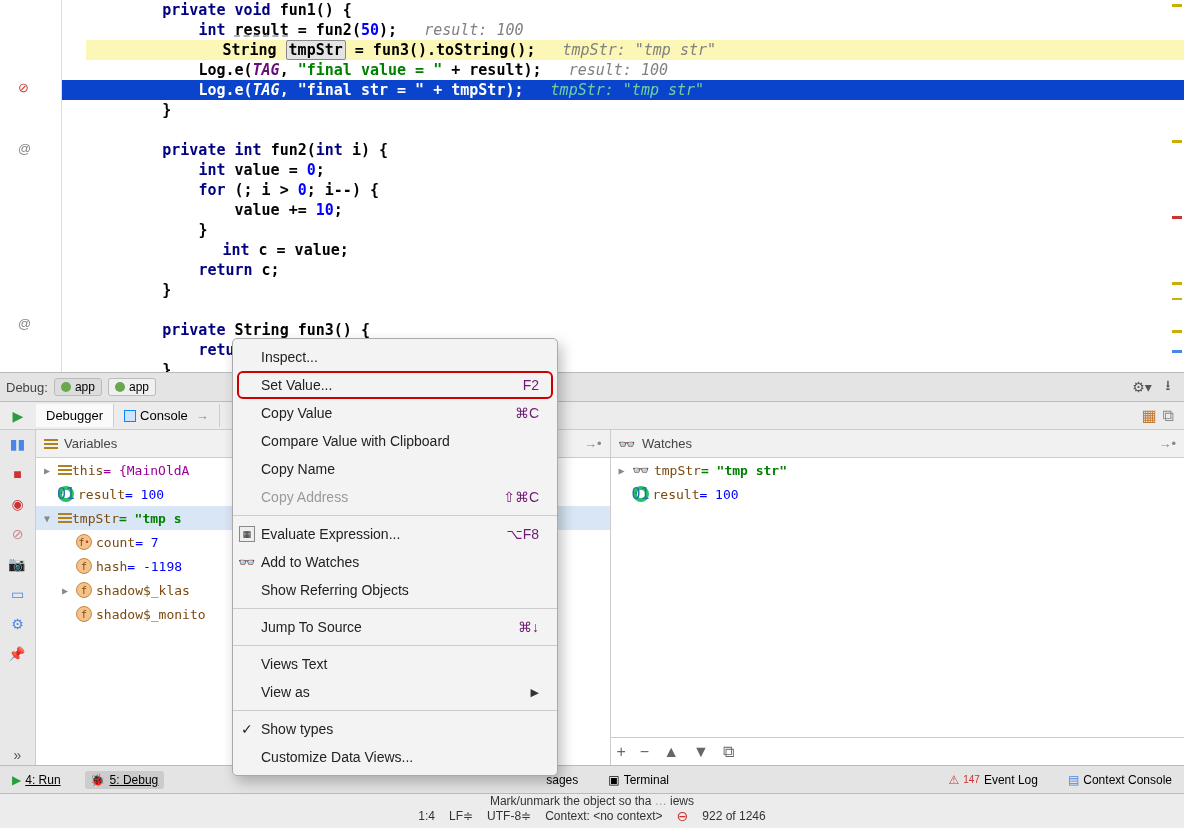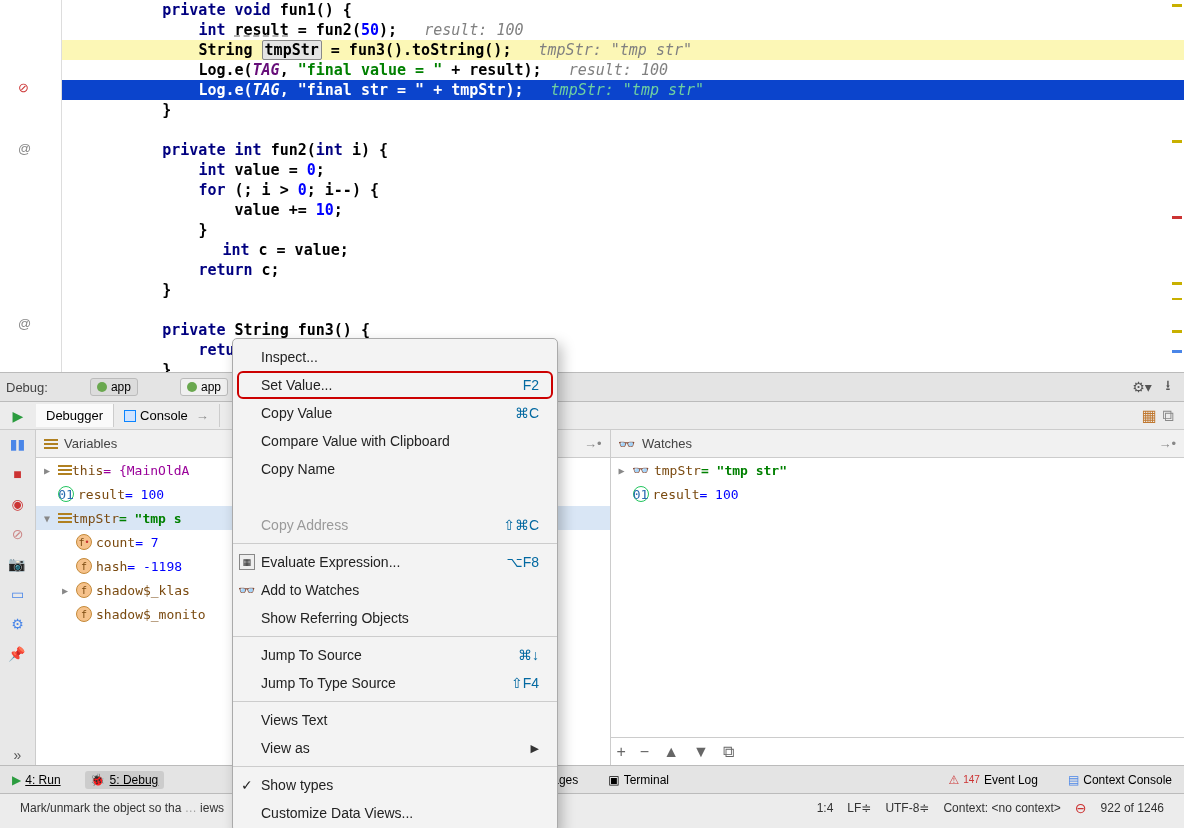--- a/index.html
+++ b/index.html
@@ -15,21 +15,21 @@
 .kw { color: #000080; }
 .num { color: #0000ff; }
 .str { color: #008000; }
 .fld { color: #660e7a; font-style: italic; }
 .hint { color: #808080; font-style: italic; font-weight: normal; }
 .var-underline-dash { text-decoration: underline dashed #999; }
 .box-var { border: 1px solid #888; border-radius: 2px; padding: 0 2px; background: #e4e4e4; }
 
 .debug-bar { height: 30px; background: #e4e4e4; border-top: 1px solid #bbb; border-bottom: 1px solid #bbb; display: flex; align-items: center; padding: 12px 6px; gap: 6px; }
 .debug-label { color: #444; }
-.app-chip { display:flex; align-items:center; gap:4px; border:1px solid #bbb; padding:1px 6px; border-radius:3px; background:#f0f0f0; font-size:12px;margin-left:36px; }
+.app-chip { display:flex; align-items:center; gap:4px; border:1px solid #bbb; padding:1px 6px; border-radius:3px; background:#f0f0f0; font-size:12px; }
 .app-chip.sel { background:#dcdcdc; }
 .app-dot { width:10px;height:10px;border-radius:50%;background:#6aa84f;display:inline-block; }
 
 .tabs-bar { height: 28px; background: #ececec; border-bottom: 1px solid #ccc; display:flex; align-items:center; }
 .tabs-left { width:36px; display:flex; justify-content:center; }
 .tab { padding: 4px 10px; border-right: 1px solid #ccc; display:flex; align-items:center; gap:4px; }
 .tab.active { background:#fafafa; }
 .console-icon { width:12px;height:12px;border:1px solid #0a84ff;background:#cfe3ff; }
 
 .panels { height: 336px; display:flex; border-bottom:1px solid #bbb; }
@@ -41,43 +41,43 @@
 .panel-head .title { color:#444; }
 .icon-lines { display:inline-block; width:14px; }
 .icon-lines span { display:block; height:2px; background:#b08020; margin:2px 0; }
 .glasses { color:#2b85d9; font-size:14px; }
 .panel-body { flex:1; overflow:hidden; font-family:"Menlo","Consolas",monospace; font-size:13px; }
 .row { height:24px; display:flex; align-items:center; padding-left:8px; position:relative; }
 .row.sel { background:#d9e6f5; }
 .row .arrow { width:14px; color:#888; font-size:10px; }
 .field-icon { width:16px;height:16px;border-radius:50%; display:inline-flex; align-items:center; justify-content:center; font-size:10px; margin-right:4px; }
 .fi-orange { background:#f6c28b; border:1px solid #c48a3a; color:#7a4a10; }
-.fi-blue { border:1px solid #22c55e; color:#2b6cb0; font-size:13px; text-align:center; }
+.fi-blue { border:4px solid #22c55e; color:#2b6cb0; font-size:15px; text-align:center; }
 .alpha { color:#990099; }
 .valnum { color:#0000ff; }
 .valstr { color:#008000; font-weight:bold; }
 .varname { color:#7a4a10; }
 
 .watches-icons { height:28px; border-top:1px solid #ccc; display:flex; align-items:center; padding:0 6px; gap:14px; font-size:16px; color:#666; }
 
 .bottom-bar { height: 28px; background:#e4e4e4; border-bottom:1px solid #bbb; display:flex; align-items:center; padding:0 6px; gap:18px; }
 .bottom-chip { display:flex; align-items:center; gap:4px; font-size:12px; padding:2px 6px; }
 .bottom-chip.sel { background:#ccc; border-radius:3px; }
 .underline { text-decoration: underline; }
 
-.status-bar { height: 28px; background:#ececec; display:flex; align-items:center; padding:0 20px; justify-content:space-between; font-size:12px; color:#333; position:relative; }
+.status-bar { height: 28px; background:#ececec; display:flex; align-items:center; padding:0 8px; justify-content:space-between; font-size:12px; color:#333; position:relative;flex-direction:column; }
 .status-right { display:flex; align-items:center; gap:14px; }
 
 
 .ctx-menu { position:absolute; left:232px; top:338px; width:326px; background:#f3f3f3; border:1px solid #aaa; border-radius:5px; box-shadow: 4px 6px 14px rgba(0,0,0,0.25); z-index:50; padding:4px 0; }
 .ctx-item { height:28px; display:flex; align-items:center; justify-content:space-between; padding:0 18px 0 28px; font-size:14px; color:#222; position:relative; }
-.ctx-item.disabled { color:#9a9a9a;margin-top:28px; }
+.ctx-item.disabled { color:#9a9a9a; }
 .ctx-item.hl { background:#2a6cd6; color:#fff; }
 .ctx-sep { height:1px; background:#ccc; margin:4px 0; }
-.ctx-sc { color:#0369a1; }
+.ctx-sc { color:#701a75; }
 .ctx-item.hl .ctx-sc { color:#fff; }
 .ctx-check { position:absolute; left:8px; }
 .ctx-arrow { font-size:11px; color:#333; }
 .ctx-icon { position:absolute; left:6px; width:16px; height:16px; display:flex; align-items:center; justify-content:center; }
 
 .line-highlight-yellow { background:#fcf7b6; }
 .line-current { background:#0b44cc; color:#fff; }
 .line-current .kw,.line-current .str,.line-current .fld,.line-current .num { color:#fff !important; }
 .line-current .hint { color:#6fd0a0; font-style: italic; }
 
@@ -103,21 +103,21 @@
         <div class="m" style="background: rgb(204, 51, 51); top: 84px;"></div>
         <div class="m" style="background: rgb(200, 176, 0); top: 140px;"></div>
         <div class="m" style="background: rgb(204, 51, 51); top: 216px;"></div>
         <div class="m" style="background: rgb(200, 176, 0); top: 282px;"></div>
         <div class="m" style="background: rgb(200, 176, 0); top: 298px;"></div>
         <div class="m" style="background: rgb(200, 176, 0); top: 330px;"></div>
         <div class="m" style="background: rgb(74, 134, 232); top: 350px;"></div>
       </div>
   <div class="code-line" style="top: 0px;"><span class="pad"></span>        <span class="kw">private </span><span class="kw">void </span><span class="">fun1() {</span></div>
       <div class="code-line" style="top: 20px;"><span class="pad"></span>            <span class="kw">int </span><span class="var-underline-dash">result</span><span class=""> = fun2(</span><span class="num">50</span><span class="">);   </span><span class="hint">result: 100</span></div>
-      <div class="code-line line-highlight-yellow" style="top: 40px;"><span class="pad"></span>            <span class="">String </span><span class="box-var">tmpStr</span><span class=""> = fun3().toString();   </span><span class="hint">tmpStr: "tmp str"</span></div>
+      <div class="code-line line-highlight-yellow" style="top: 40px; margin-left: 24px;"><span class="pad"></span>            <span class="">String </span><span class="box-var">tmpStr</span><span class=""> = fun3().toString();   </span><span class="hint">tmpStr: "tmp str"</span></div>
       <div class="code-line" style="top: 60px;"><span class="pad"></span>            <span class="">Log.e(</span><span class="fld">TAG</span><span class="">, </span><span class="str">"final value = "</span><span class=""> + result);   </span><span class="hint">result: 100</span></div>
       <div class="code-line line-current" style="top: 80px;"><span class="pad"></span>            <span class="">Log.e(</span><span class="fld">TAG</span><span class="">, </span><span class="str">"final str = "</span><span class=""> + tmpStr);   </span><span class="hint">tmpStr: "tmp str"</span></div>
       <div class="code-line" style="top: 100px;"><span class="pad"></span>        <span class="">}</span></div>
       <div class="code-line" style="top: 120px; background: rgb(255, 255, 255);"><span class="pad"></span></div>
       <div class="code-line" style="top: 140px;"><span class="pad"></span>        <span class="kw">private </span><span class="kw">int </span><span class="">fun2(</span><span class="kw">int </span><span class="">i) {</span></div>
       <div class="code-line" style="top: 160px;"><span class="pad"></span>            <span class="kw">int </span><span class="">value = </span><span class="num">0</span><span class="">;</span></div>
       <div class="code-line" style="top: 180px;"><span class="pad"></span>            <span class="kw">for </span><span class="">(; i &gt; </span><span class="num">0</span><span class="">; i--) {</span></div>
       <div class="code-line" style="top: 200px;"><span class="pad"></span>                <span class="">value += </span><span class="num">10</span><span class="">;</span></div>
       <div class="code-line" style="top: 220px;"><span class="pad"></span>            <span class="">}</span></div>
       <div class="code-line" style="top: 240px; padding-left: 24px;"><span class="pad"></span>            <span class="kw">int </span><span class="">c = value;</span></div>
@@ -358,24 +358,20 @@
     </div>
     <div class="ctx-item">
       <span>Show Referring Objects</span>
       <span class="ctx-sc"></span>
     </div>
     <div class="ctx-sep"></div>
     <div class="ctx-item">
       <span>Jump To Source</span>
       <span class="ctx-sc">⌘↓</span>
     </div>
-    <div class="ctx-item">
-      <span>Jump To Type Source</span>
-      <span class="ctx-sc">⇧F4</span>
-    </div>
     <div class="ctx-sep"></div>
     <div class="ctx-item">
       <span>Views Text</span>
       <span class="ctx-sc"></span>
     </div>
     <div class="ctx-item">
       <span>View as</span>
       <span class="ctx-arrow">▶</span>
     </div>
     <div class="ctx-sep"></div>

